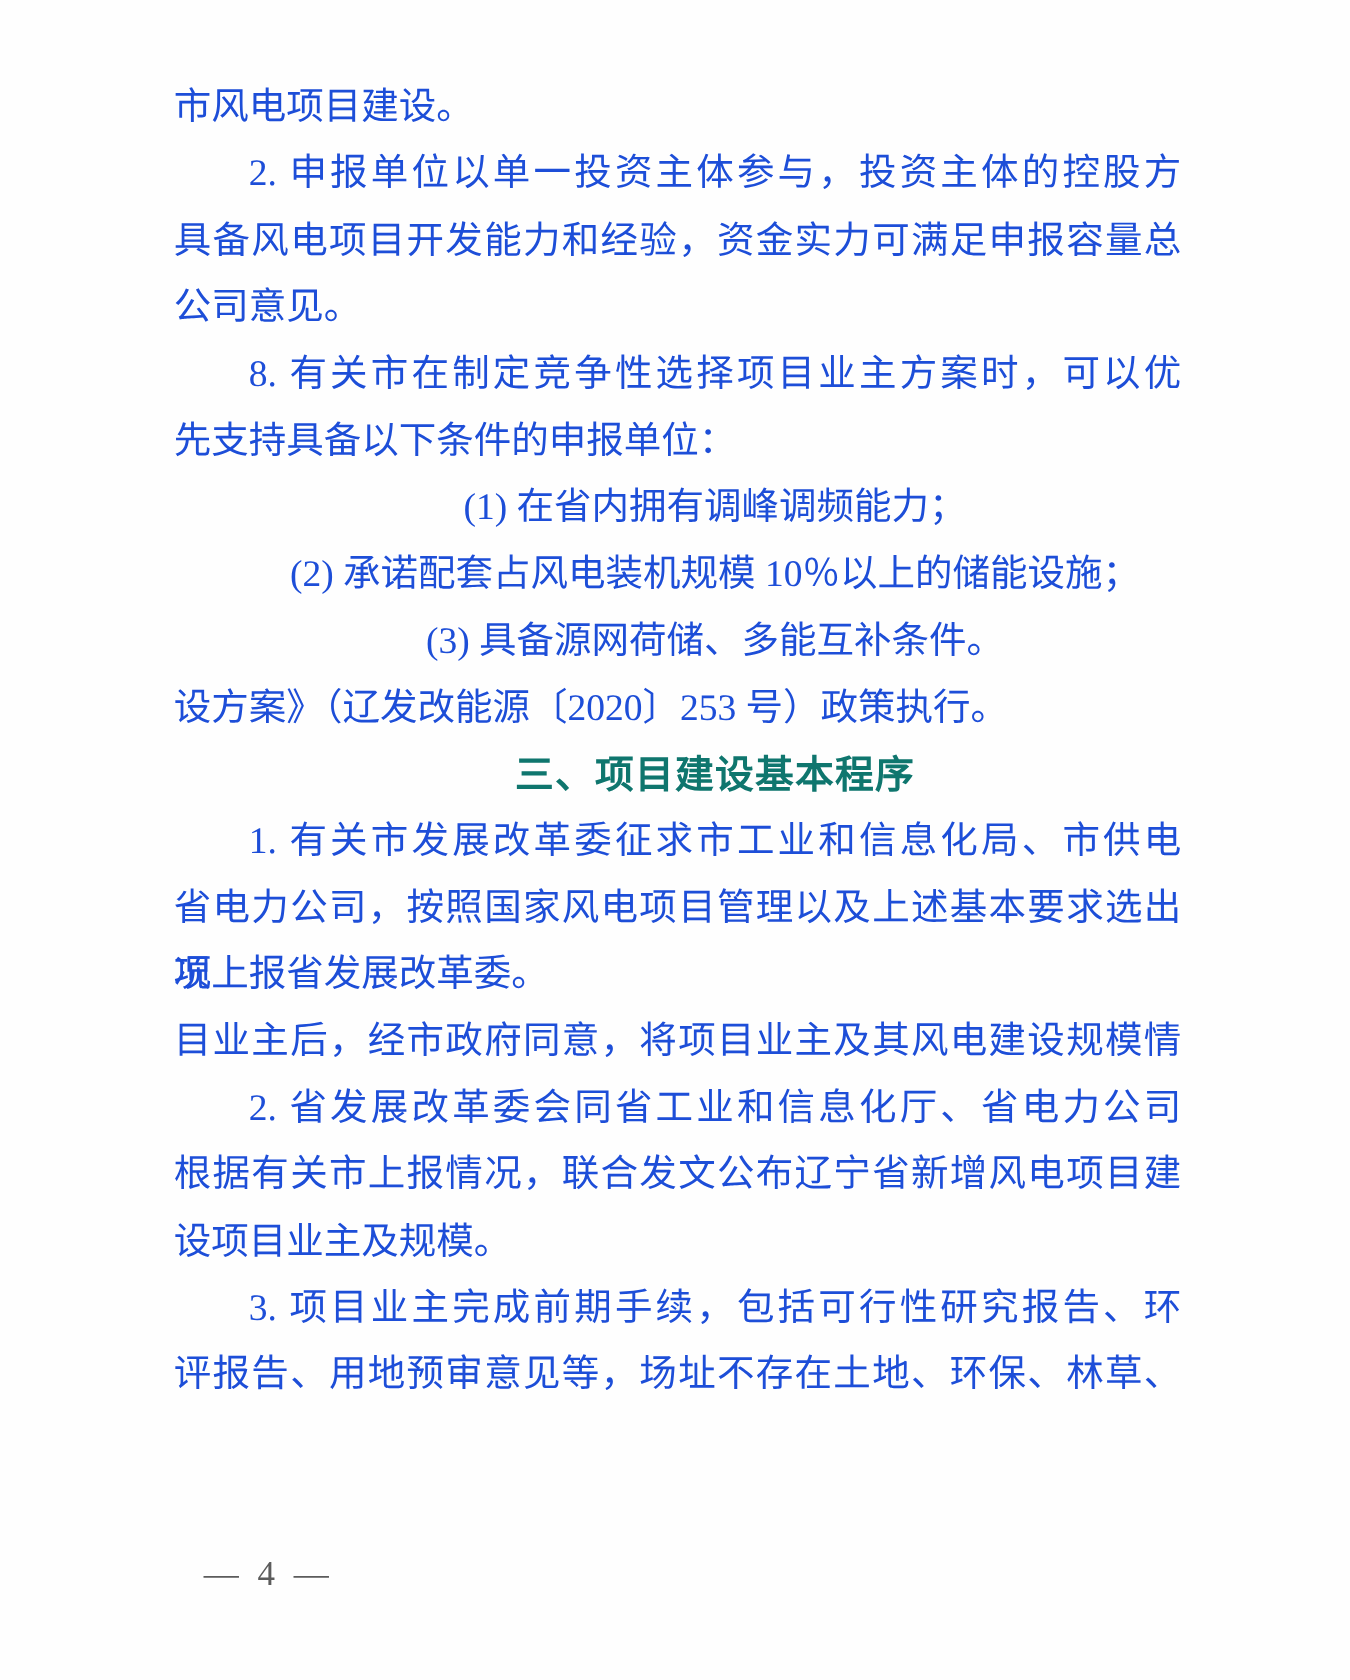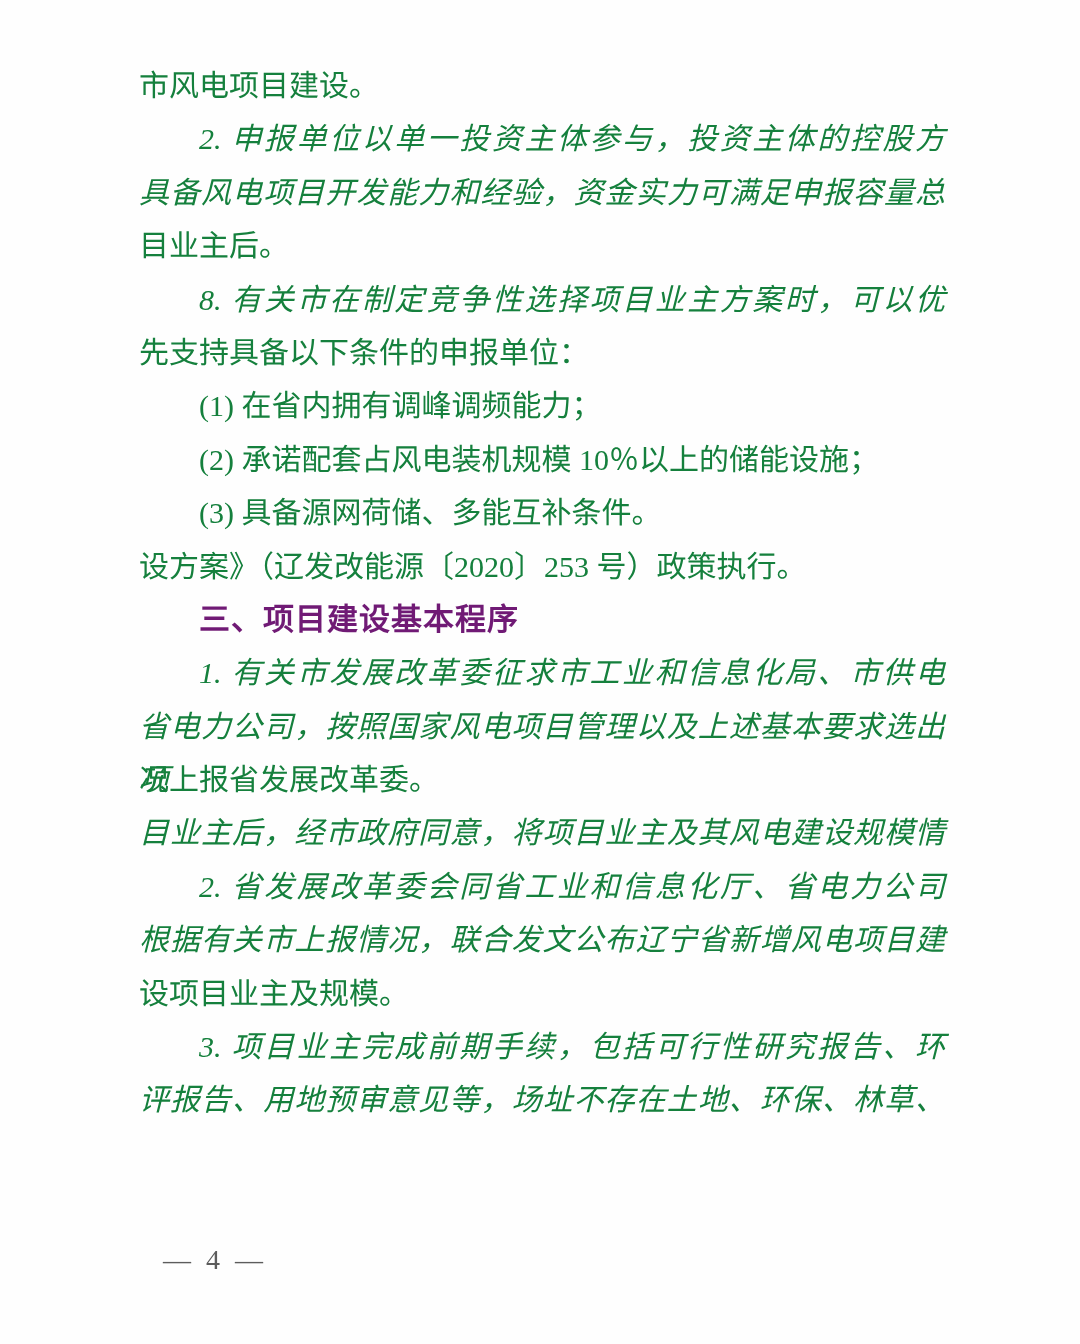--- a/index.html
+++ b/index.html
@@ -24,42 +24,42 @@
     left: 139px;
     top: 59px;
     width: 806px;
     color: #2e2e2e;
   }
   .line {
     height: 53.4px;
     line-height: 53.4px;
     font-size: 30px;
     white-space: nowrap;
-    color: #15803d;
+    color: #1d4ed8;
   }
   
   .line.stretch {
     white-space: normal;
     text-align: justify;
     text-align-last: justify;
     text-justify: distribute;
-    font-style: italic;
   }
   .line.indent {
     padding-left: 60px;
+    text-align: center;
   }
   .line.indent.stretch {
     padding-left: 0;
     text-indent: 60px;
   }
   .line.heading {
     font-family: Liberation Serif, serif;
     font-weight: 700;
     font-size: 31px;
-    color: #701a75;
+    color: #0f766e;
     letter-spacing: 1px;
   }
   .page-footer {
     position: absolute;
     left: 163px;
     top: 1243px;
     font-size: 28px;
     line-height: 34px;
     color: #5c5c5c;
     font-family: "Liberation Serif", "DejaVu Serif", serif;
@@ -68,21 +68,21 @@
   }
 </style>
 </head>
 <body>
 
 <div class="doc-page">
   <div class="doc-body">
     <div class="line">市风电项目建设。</div>
     <div class="line indent stretch">2. 申报单位以单一投资主体参与，投资主体的控股方</div>
     <div class="line stretch">具备风电项目开发能力和经验，资金实力可满足申报容量总</div>
-    <div class="line">目业主后。</div>
+    <div class="line">公司意见。</div>
     <div class="line indent stretch">8. 有关市在制定竞争性选择项目业主方案时，可以优</div>
     <div class="line">先支持具备以下条件的申报单位：</div>
     <div class="line indent">(1) 在省内拥有调峰调频能力；</div>
     <div class="line indent">(2) 承诺配套占风电装机规模 10％以上的储能设施；</div>
     <div class="line indent">(3) 具备源网荷储、多能互补条件。</div>
     <div class="line">设方案》（辽发改能源〔2020〕253 号）政策执行。</div>
     <div class="line indent heading">三、项目建设基本程序</div>
     <div class="line indent stretch">1. 有关市发展改革委征求市工业和信息化局、市供电</div>
     <div class="line stretch">省电力公司，按照国家风电项目管理以及上述基本要求选出项</div>
     <div class="line">况上报省发展改革委。</div>

